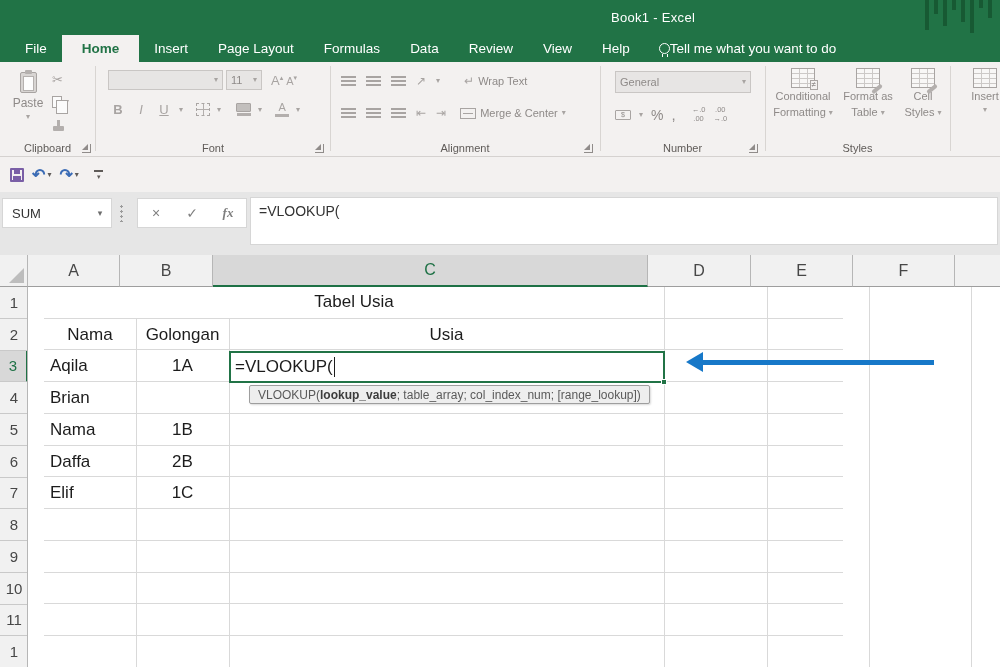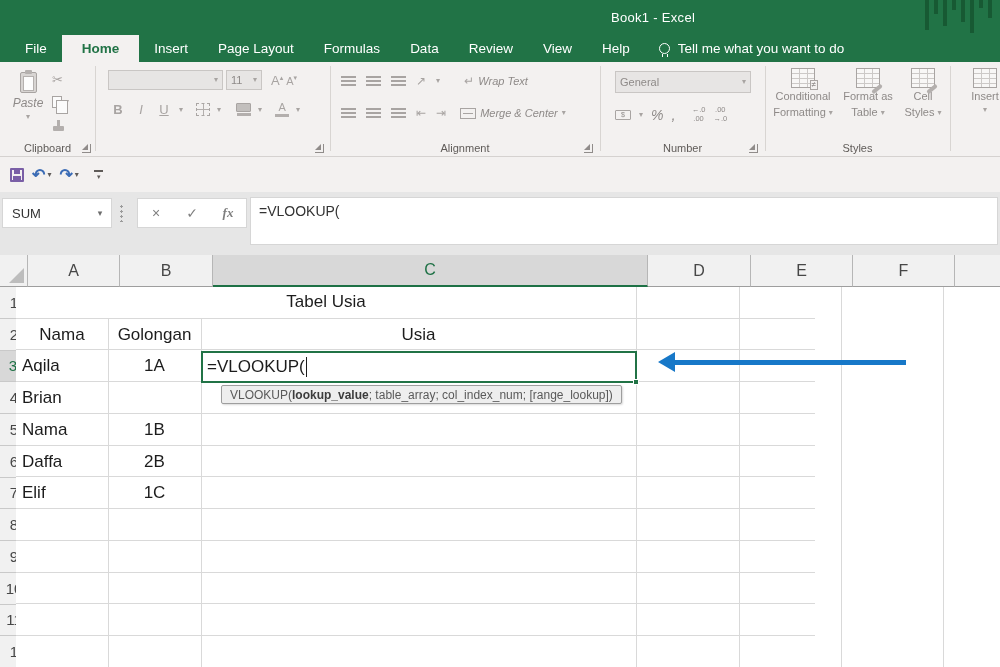--- a/index.html
+++ b/index.html
@@ -9,33 +9,33 @@
   
   .titlebar { position:absolute; left:0; top:0; width:1000px; height:35px; background:#217346; }
   .title-text { position:absolute; left:611px; top:10px; color:#fff; font-size:13px; letter-spacing:.3px; }
   .decor-bars { position:absolute; right:8px; top:0; height:35px; display:flex; gap:5px; align-items:flex-start; }
   .decor-bars i { display:block; width:4px; background:#14502e; opacity:.75; }
 
   
   .tabbar { position:absolute; left:0; top:35px; width:1000px; height:27px; background:#217346; display:flex; align-items:stretch; padding-left:10px; }
   .rtab { color:#fff; font-size:13.5px; padding:0 15px; display:flex; align-items:center; cursor:default; }
   .rtab.active { background:#f3f1f0; color:#217346; font-weight:600; padding:0 20px; }
-  .tellme { display:flex; align-items:center; color:#fff; font-size:13.5px; margin-left:14px; gap:8px; }
+  .tellme { display:flex; align-items:center; color:#fff; font-size:13.5px; margin-left:14px; }
   .bulb { width:11px; height:11px; border:1.5px solid #fff; border-radius:50%; position:relative; }
   .bulb::after { content:""; position:absolute; left:2.5px; bottom:-4px; width:4px; height:3px; border-left:1.5px solid #fff; border-right:1.5px solid #fff; }
 
   
   .ribbon { position:absolute; left:0; top:62px; width:1000px; height:95px; background:#f3f1f0; border-bottom:1px solid #d5d2d0; }
   .rgroup { position:absolute; top:0; height:95px; }
   .rgsep { position:absolute; top:4px; height:85px; width:1px; background:#d8d5d2; }
   .glabel { position:absolute; bottom:3px; left:0; right:0; text-align:center; font-size:11px; color:#5f5b58; }
   .launcher { position:absolute; bottom:4px; width:9px; height:9px; border-right:1px solid #908c8a; border-bottom:1px solid #908c8a; }
   .launcher::after { content:""; position:absolute; right:2px; bottom:2px; width:0; height:0; border-left:3px solid transparent; border-top:3px solid transparent; border-right:3px solid #908c8a; border-bottom:3px solid #908c8a; }
   .dis { color:#a8a4a2; }
-  .dtxt { color:#8e8a88;font-style:italic; }
+  .dtxt { color:#8e8a88; }
   .caret { font-size:8px; color:#a8a4a2; line-height:1; }
   .combo { background:#e7e5e4; border:1px solid #c9c6c4; height:20px; display:flex; align-items:center; justify-content:space-between; padding:0 4px; font-size:11px; color:#8e8a88; }
 
   
   .paste-btn { position:absolute; left:8px; top:6px; width:40px; height:74px; display:flex; flex-direction:column; align-items:center; gap:3px; padding-top:4px; }
   .icon-clipboard { width:17px; height:21px; background:#d8d5d3; border:1px solid #a8a4a2; border-radius:2px; position:relative; }
   .icon-clipboard::before { content:""; position:absolute; left:2px; top:3px; width:9px; height:13px; background:#fdfdfd; border:1px solid #b5b1af; }
   .icon-clipboard::after { content:""; position:absolute; left:4px; top:-3px; width:7px; height:4px; background:#b5b1af; border-radius:1px; }
   .clip-small { position:absolute; left:52px; display:flex; align-items:center; gap:3px; }
   .icon-copy { width:10px; height:12px; border:1px solid #a8a4a2; background:#fbfbfb; position:relative; }
@@ -92,21 +92,21 @@
 
   
   .sheet { position:absolute; left:0; top:255px; width:1000px; height:412px; background:#fff; }
   .colhdr { position:absolute; left:0; top:0; height:32px; background:#f1f1f1; border-right:1px solid #b6b6b6; border-bottom:1px solid #9e9e9e; display:flex; align-items:center; justify-content:center; font-size:16px; color:#474747; }
   .colhdr.sel { background:#d8d8d8; border-bottom:2px solid #1e7145; color:#1e7145; }
   .corner { position:absolute; left:0; top:0; width:28px; height:32px; background:#f1f1f1; border-right:1px solid #b6b6b6; border-bottom:1px solid #9e9e9e; }
   .corner i { position:absolute; right:3px; bottom:3px; width:0; height:0; border-left:15px solid transparent; border-bottom:15px solid #bdbdbd; }
   .rowhdrs { position:absolute; left:0; top:32px; width:28px; height:380px; border-right:1px solid #b6b6b6; background:#f1f1f1; overflow:hidden; }
   .rowhdr { width:28px; height:31.75px; display:flex; align-items:center; justify-content:center; font-size:15px; color:#474747; border-bottom:1px solid #c9c9c9; }
   .rowhdr.sel { background:#d8d8d8; color:#1e7145; border-right:2px solid #1e7145; width:28px; }
-  .body { position:absolute; left:16px; top:32px; width:799px; height:380px; background:#fff;
+  .body { position:absolute; left:44px; top:32px; width:799px; height:380px; background:#fff;
           background-image:repeating-linear-gradient(to bottom,transparent 0 30.75px,#d9d9d9 30.75px 31.75px); overflow:visible;padding-left:45px; }
   .vline { position:absolute; top:0; width:1px; height:380px; background:#d9d9d9; }
   .cell { position:absolute; height:31.75px; display:flex; align-items:center; font-size:17px; color:#1c1c1c; z-index:2; }
   .cell.center { justify-content:center; }
   .cell.leftpad { padding-left:6px; }
   .merged { background:#fff; border-bottom:1px solid #d9d9d9; }
   .active-cell { position:absolute; left:185px; top:63.5px; width:436px; height:32.75px; border:2px solid #217346; background:#fff; z-index:3; display:flex; align-items:center; padding-left:4px; font-size:17px; color:#1c1c1c; }
   .caret-line { display:inline-block; width:1px; height:20px; background:#1c1c1c; margin-left:1px; }
   .fill-handle { position:absolute; right:-4px; bottom:-4px; width:6px; height:6px; background:#217346; border:1px solid #fff; }
   .tooltip { position:absolute; left:205px; top:98px; height:19px; background:#eee; border:1px solid #9e9e9e; border-radius:2px; box-shadow:1px 1px 2px rgba(0,0,0,.15); display:inline-flex; align-items:center; padding:0 8px; font-size:12px; color:#5a5a5a; z-index:4; white-space:nowrap; }
@@ -196,20 +196,21 @@
           <span class="icon-fill"></span>
           <span class="cbar"></span>
         </span>
         <span class="caret">▾</span>
         <span class="stackicon" style="margin-left:6px">
           <span class="dis" style="font-size:11px;line-height:1">A</span>
           <span class="cbar"></span>
         </span>
         <span class="caret">▾</span>
       </div>
+      <div class="glabel">Font</div>
       <span class="launcher" style="right:6px"></span>
     </div>
     <div class="rgsep" style="left:330px"></div>
 
     <div class="rgroup" style="left:331px;width:268px">
       <div style="position:absolute;left:10px;top:12px;display:flex;gap:10px;align-items:center">
         <span class="bars-icon"></span>
         <span class="bars-icon"></span>
         <span class="bars-icon"></span>
         <span class="dis" style="font-size:12px"><span>↗</span></span>

